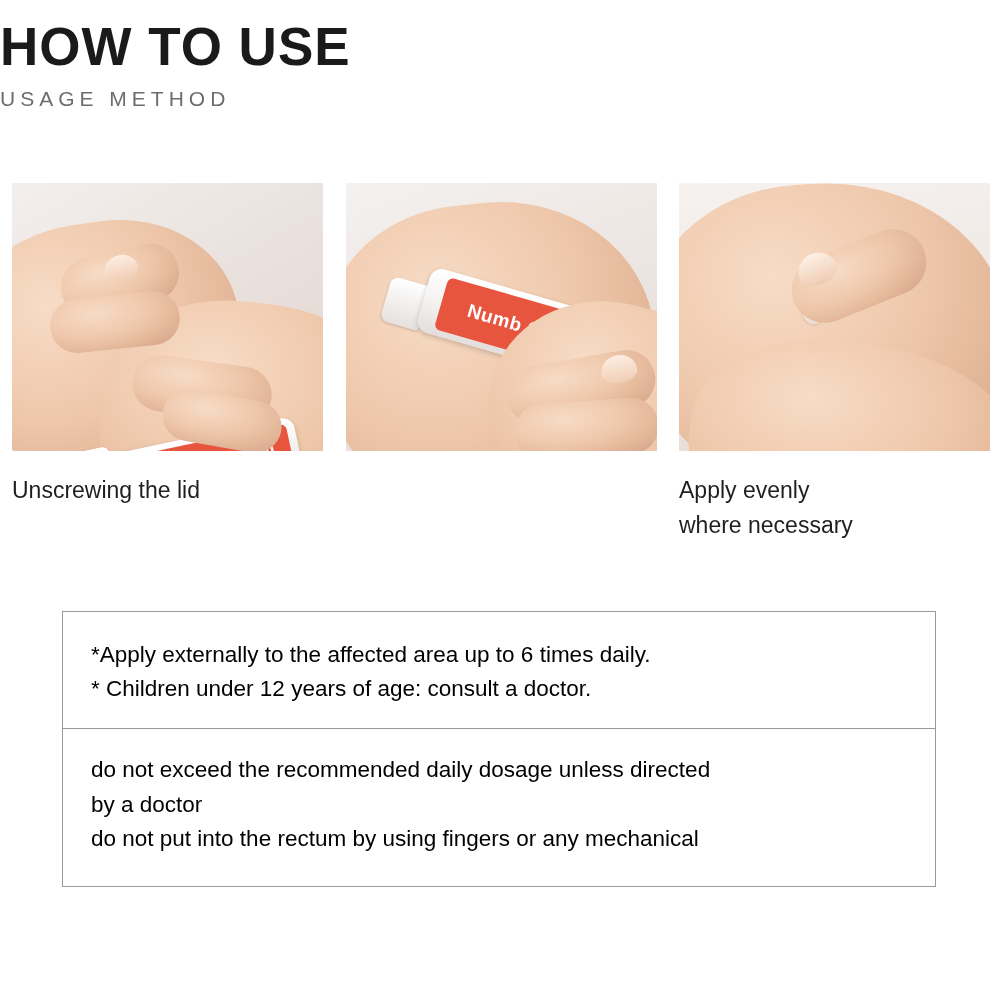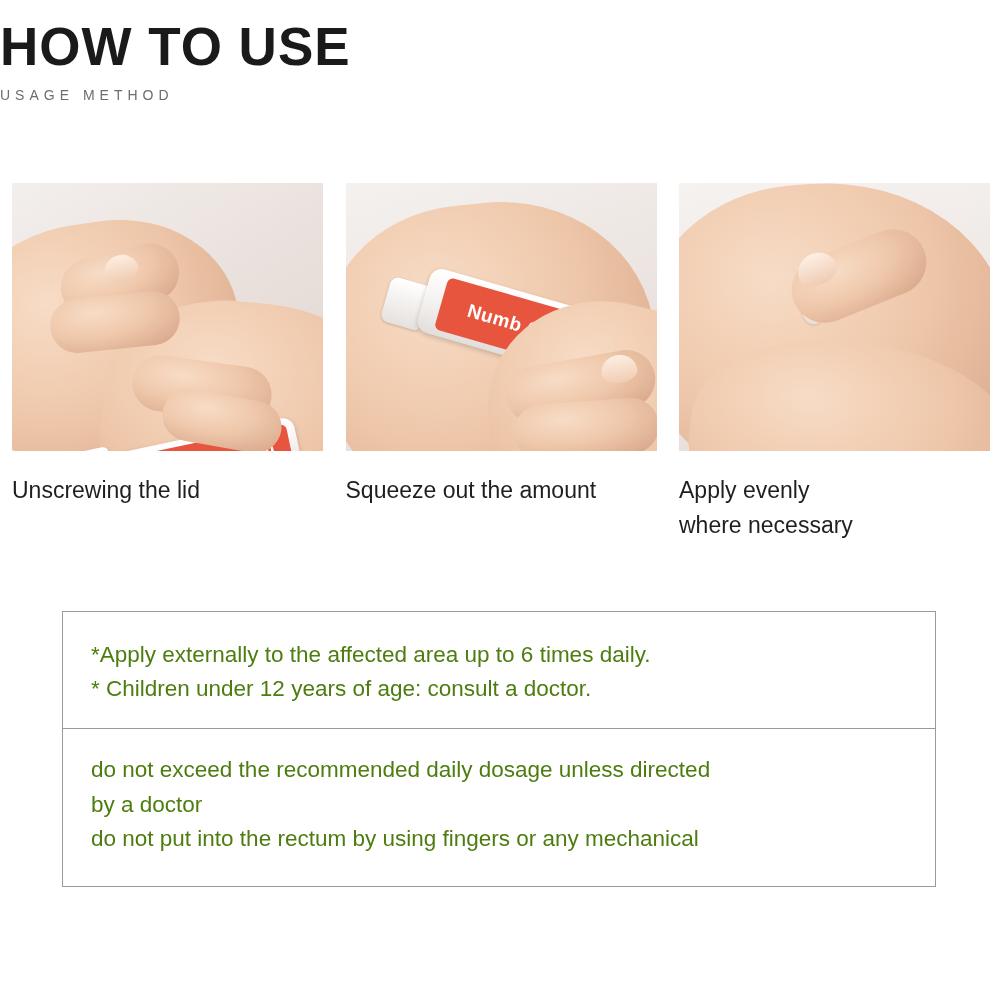--- a/index.html
+++ b/index.html
@@ -27,21 +27,21 @@
   .title {
     font-size: 53px;
     font-weight: bold;
     letter-spacing: 1px;
     color: #1a1a1a;
     line-height: 1.08;
     font-family: "Liberation Sans", sans-serif;
   }
   .subtitle {
     margin-top: 12px;
-    font-size: 14px;
+    font-size: 21px;
     letter-spacing: 5px;
     color: #6d6d6d;
     font-family: "Liberation Sans", sans-serif;
   }
 
   
   .steps {
     position: absolute;
     top: 183px;
     left: 12px;
@@ -255,21 +255,21 @@
     background: #ffffff;
   }
   .notice-top {
     padding: 26px 28px 22px 28px;
     border-bottom: 1px solid #9a9a9a;
   }
   .notice-bottom {
     padding: 24px 28px 30px 28px;
   }
   .warn-line {
-    color: #4d7c0f;
+    color: #000000;
     font-size: 22.5px;
     line-height: 1.52;
     font-family: "Liberation Sans", sans-serif;
     white-space: pre;
   }
 </style>
 </head>
 <body>
 
 <div class="page">
@@ -307,21 +307,20 @@
         <div class="tube">
           <div class="tube-label">Numb Cre</div>
           <div class="tube-art"></div>
         </div>
         <div class="skin hand-second"></div>
         <div class="skin finger-a"></div>
         <div class="skin finger-b"></div>
         <div class="nail-a"></div>
       </div>
       <div class="caption">
-        <div>Squeeze out the amount</div>
       </div>
     </div>
 
     <div class="step">
       <div class="photo p3">
         <div class="bg-grad"></div>
         <div class="skin hand-main"></div>
         <div class="skin hand-low"></div>
         <div class="cream"></div>
         <div class="skin finger-a"></div>

